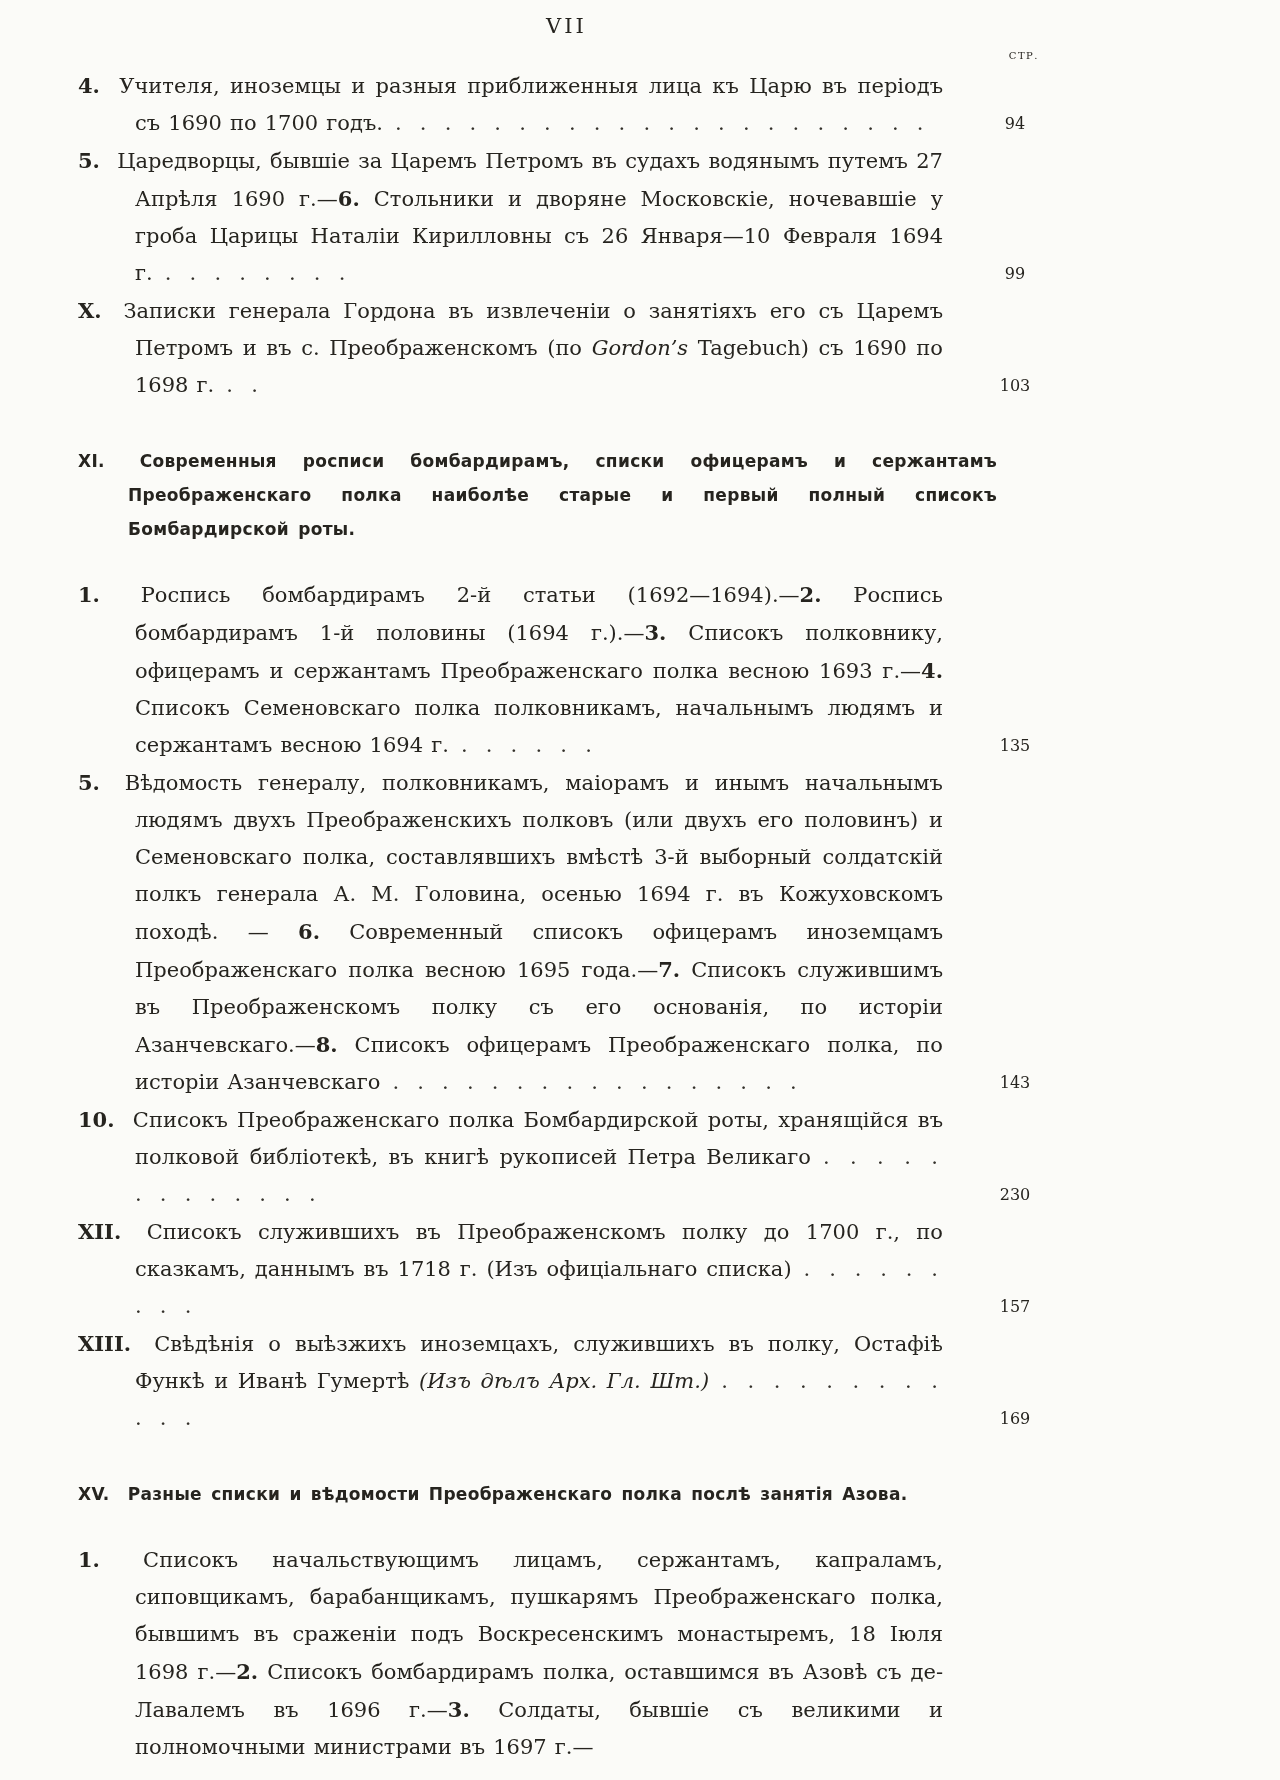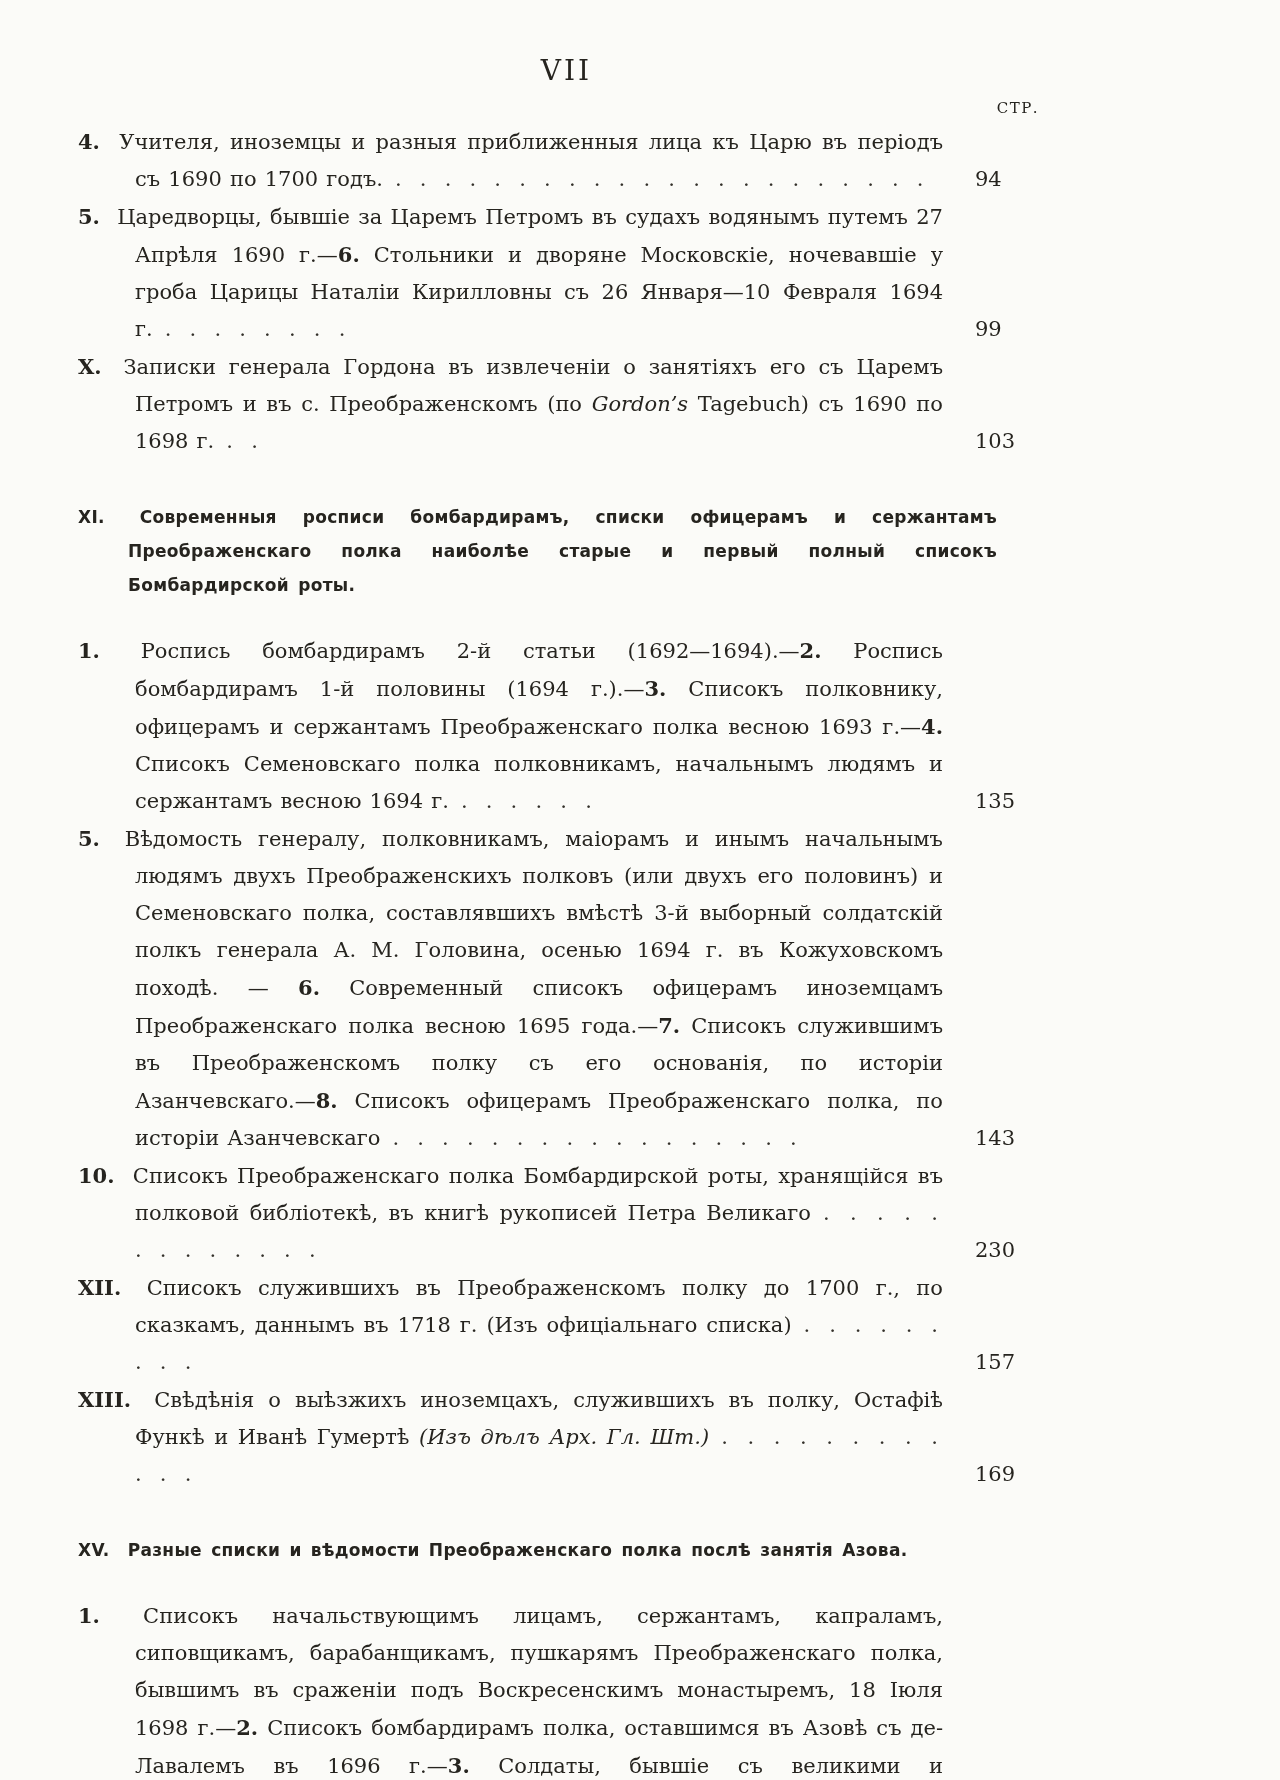--- a/index.html
+++ b/index.html
@@ -10,28 +10,27 @@
     font-family: "DejaVu Serif", "Liberation Serif", serif;
     overflow: hidden;
   }
   .page {
     margin-left: 78px;
     width: 977px;           
     padding-top: 14px;
   }
   .folio {
     text-align: center;
-    font-size: 28px;
+    font-size: 21px;
     letter-spacing: 3px;
     margin-bottom: 12px;
-    margin-top: 40px;
   }
   .col-header {
     text-align: right;
-    font-size: 15px;
+    font-size: 10px;
     letter-spacing: 1.5px;
     padding-right: 16px;
     margin-bottom: 6px;
   }
   .toc-entry {
     position: relative;
     font-size: 21px;
     line-height: 37px;
     text-align: justify;
     padding-left: 57px;
@@ -45,23 +44,23 @@
   .toc-entry .dots {
     letter-spacing: 5px;
     padding-left: 12px;
     color: #33302a;
   }
   .toc-entry .pagenum {
     position: absolute;
     right: 0;
     bottom: 0;
     width: 80px;
-    text-align: left;
+    text-align: center;
     text-indent: 0;
-    font-size: 21px;
+    font-size: 16px;
   }
   .section-heading {
     font-family: "DejaVu Sans", "Liberation Sans", sans-serif;
     font-weight: bold;
     font-size: 17px;
     line-height: 34px;
     text-align: justify;
     letter-spacing: 0.3px;
     word-spacing: 3px;
     padding-left: 50px;

